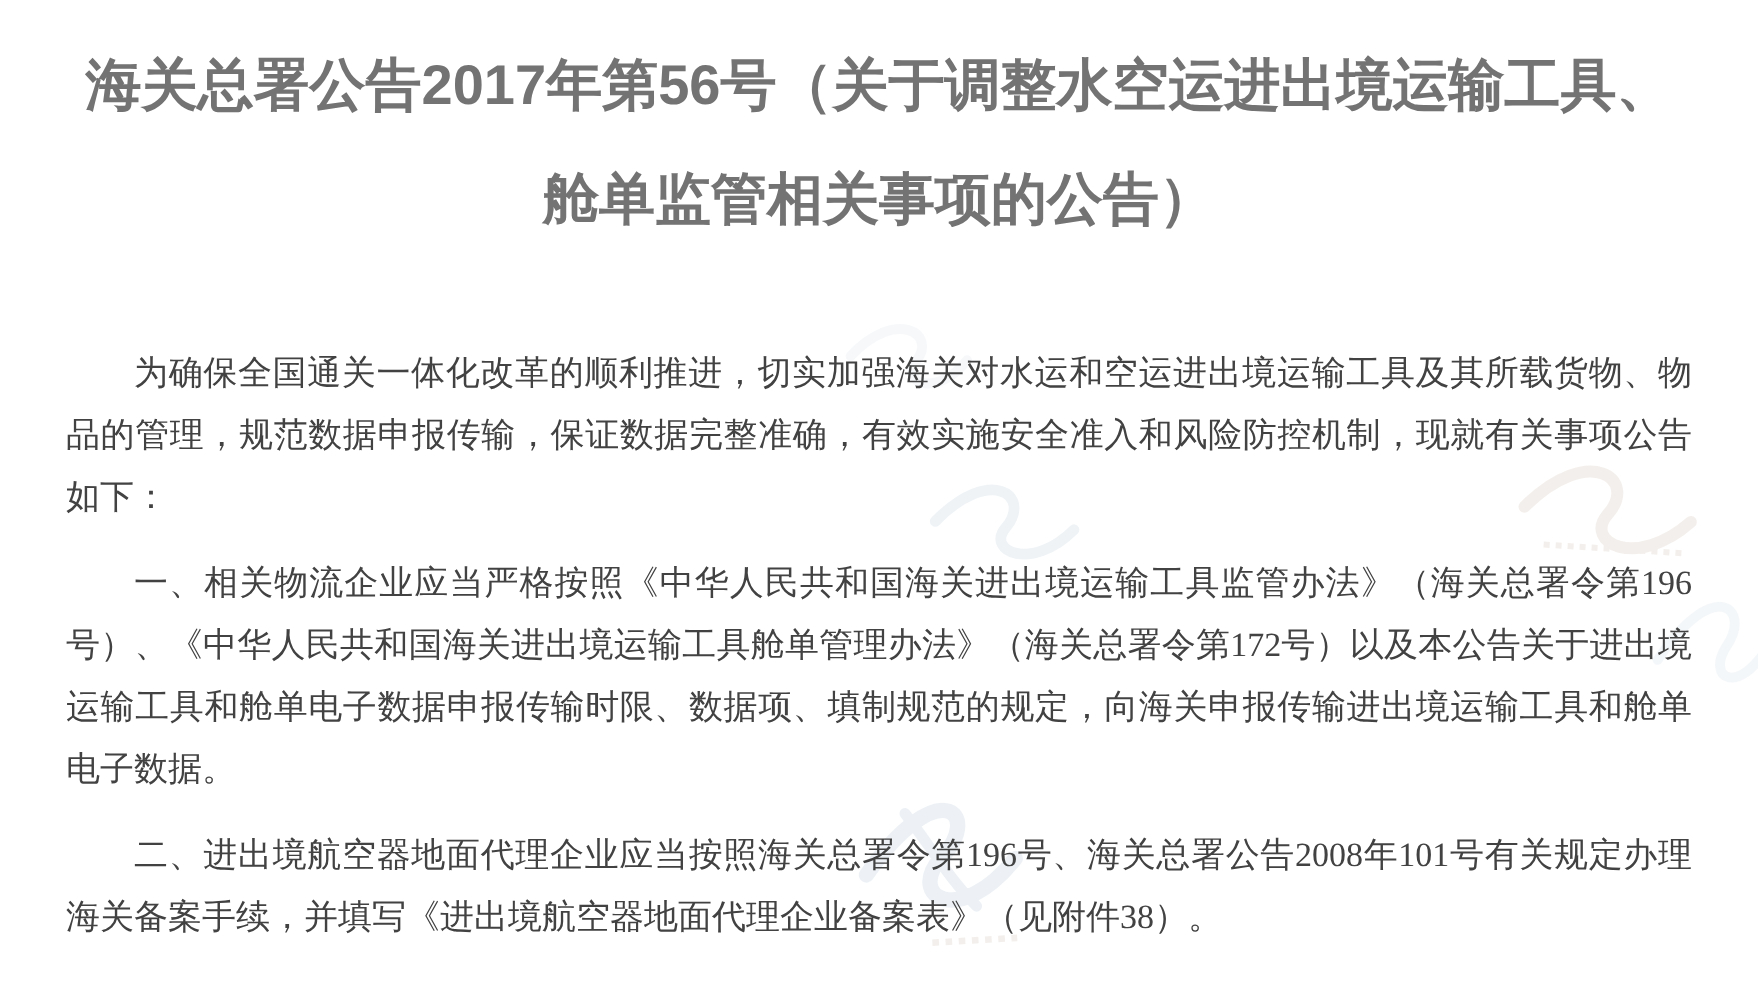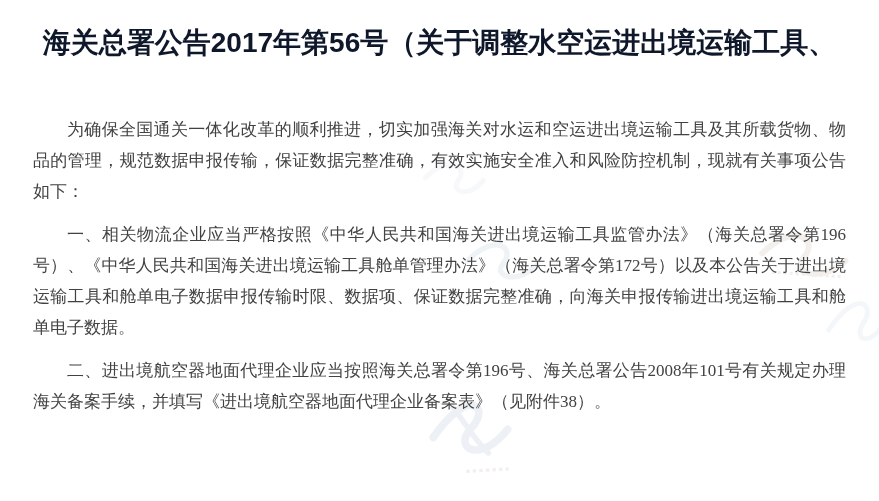--- a/index.html
+++ b/index.html
@@ -35,21 +35,21 @@
   .content {
     position: relative;
     z-index: 1;
   }
   .doc-title {
     margin: 14px 40px 0 40px;
     font-family: "Liberation Sans", sans-serif;
     font-weight: 700;
     font-size: 28px;
     line-height: 57px;
-    color: #0f172a;
+    color: #737373;
     text-align: center;
   }
   .doc-title .tline {
     display: block;
   }
   .doc-body {
     margin-top: 43px;
     padding: 0 33px;
     font-family: "Liberation Serif", serif;
     font-size: 17px;
@@ -84,22 +84,23 @@
       <path d="M8,38 C22,8 46,14 40,30 C36,44 56,44 64,22" fill="none" stroke="#e6ecf1" stroke-width="5" stroke-linecap="round"></path>
     </svg>
     <svg class="wm" style="left:828px; top:255px; width:60px; height:90px; transform:rotate(20deg); opacity:0.4;" viewBox="0 0 60 90">
       <path d="M8,70 C20,20 44,30 38,52 C34,70 52,74 58,44" fill="none" stroke="#e6ecf1" stroke-width="5" stroke-linecap="round"></path>
     </svg>
   </div>
 
   <div class="content">
     <h1 class="doc-title">
       <span class="tline">海关总署公告2017年第56号（关于调整水空运进出境运输工具、</span>
+      <span class="tline">舱单监管相关事项的公告）</span>
     </h1>
 
     <div class="doc-body">
       <p>为确保全国通关一体化改革的顺利推进，切实加强海关对水运和空运进出境运输工具及其所载货物、物品的管理，规范数据申报传输，保证数据完整准确，有效实施安全准入和风险防控机制，现就有关事项公告如下：</p>
-      <p>一、相关物流企业应当严格按照《中华人民共和国海关进出境运输工具监管办法》（海关总署令第196号）、《中华人民共和国海关进出境运输工具舱单管理办法》（海关总署令第172号）以及本公告关于进出境运输工具和舱单电子数据申报传输时限、数据项、保证数据完整准确，向海关申报传输进出境运输工具和舱单电子数据。</p>
+      <p>一、相关物流企业应当严格按照《中华人民共和国海关进出境运输工具监管办法》（海关总署令第196号）、《中华人民共和国海关进出境运输工具舱单管理办法》（海关总署令第172号）以及本公告关于进出境运输工具和舱单电子数据申报传输时限、数据项、填制规范的规定，向海关申报传输进出境运输工具和舱单电子数据。</p>
       <p>二、进出境航空器地面代理企业应当按照海关总署令第196号、海关总署公告2008年101号有关规定办理海关备案手续，并填写《进出境航空器地面代理企业备案表》（见附件38）。</p>
     </div>
   </div>
 
 </div>
 
 </body></html>

